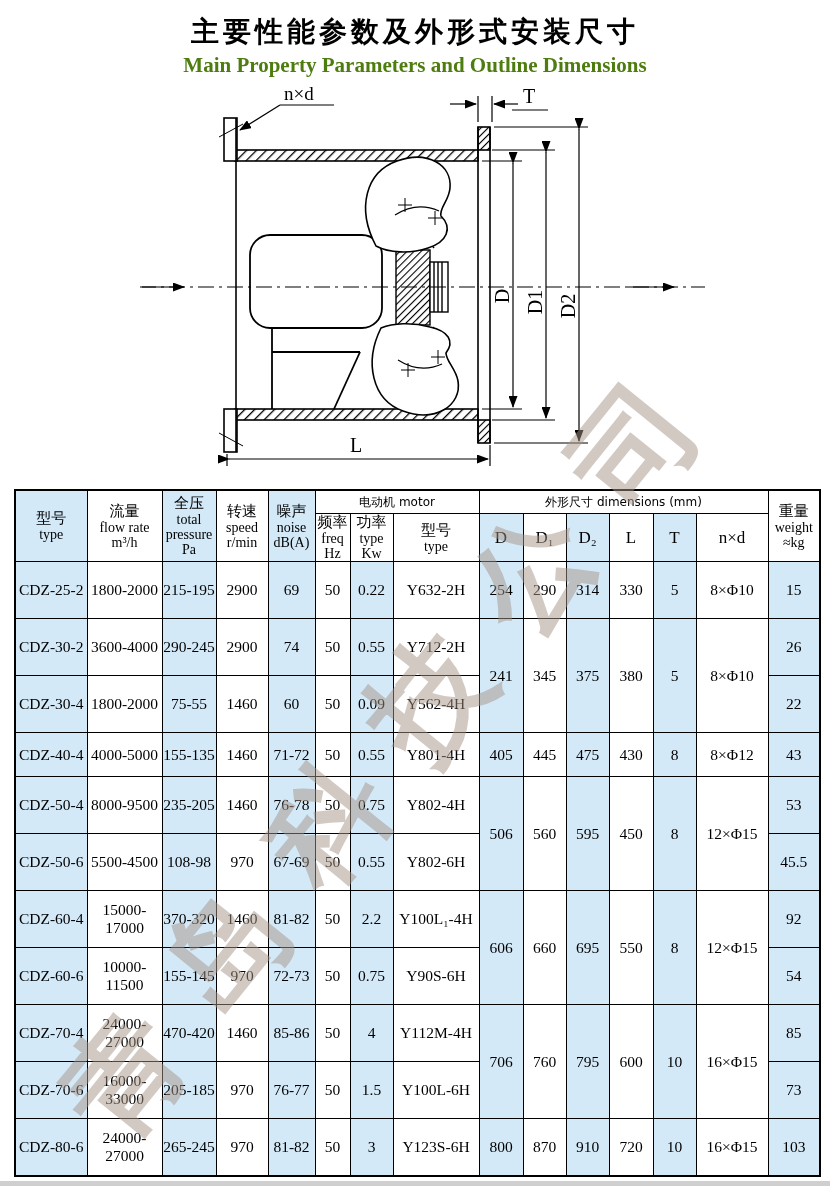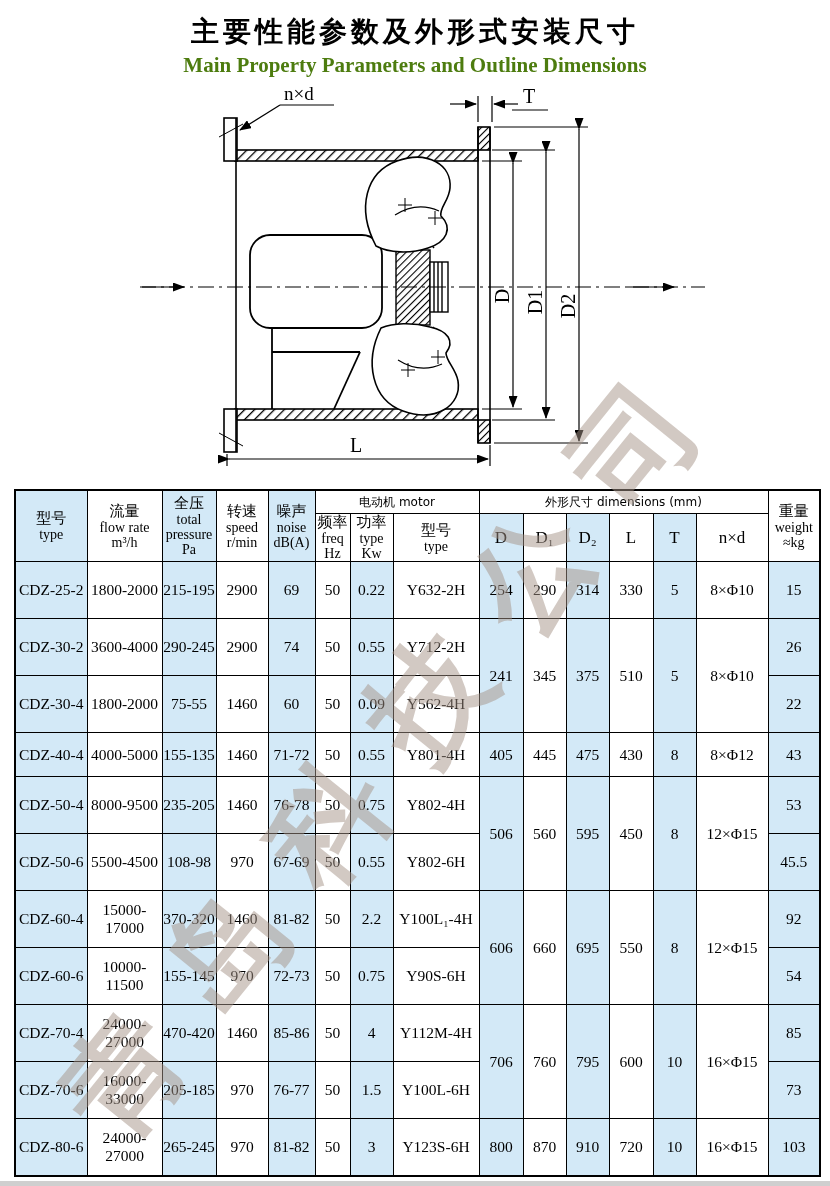--- a/index.html
+++ b/index.html
@@ -269,21 +269,21 @@
         <td>3600-4000</td>
         <td class="blue">290-245</td>
         <td>2900</td>
         <td class="blue">74</td>
         <td>50</td>
         <td class="blue">0.55</td>
         <td>Y712-2H</td>
         <td class="blue" rowspan="2">241</td>
         <td rowspan="2">345</td>
         <td class="blue" rowspan="2">375</td>
-        <td rowspan="2">510</td>
+        <td rowspan="2">380</td>
         <td class="blue" rowspan="2">5</td>
         <td rowspan="2">8×Φ10</td>
         <td class="blue">26</td>
       </tr>
       <tr style="height: 57px;">
         <td class="blue">CDZ-30-4</td>
         <td>1800-2000</td>
         <td class="blue">75-55</td>
         <td>1460</td>
         <td class="blue">60</td>

